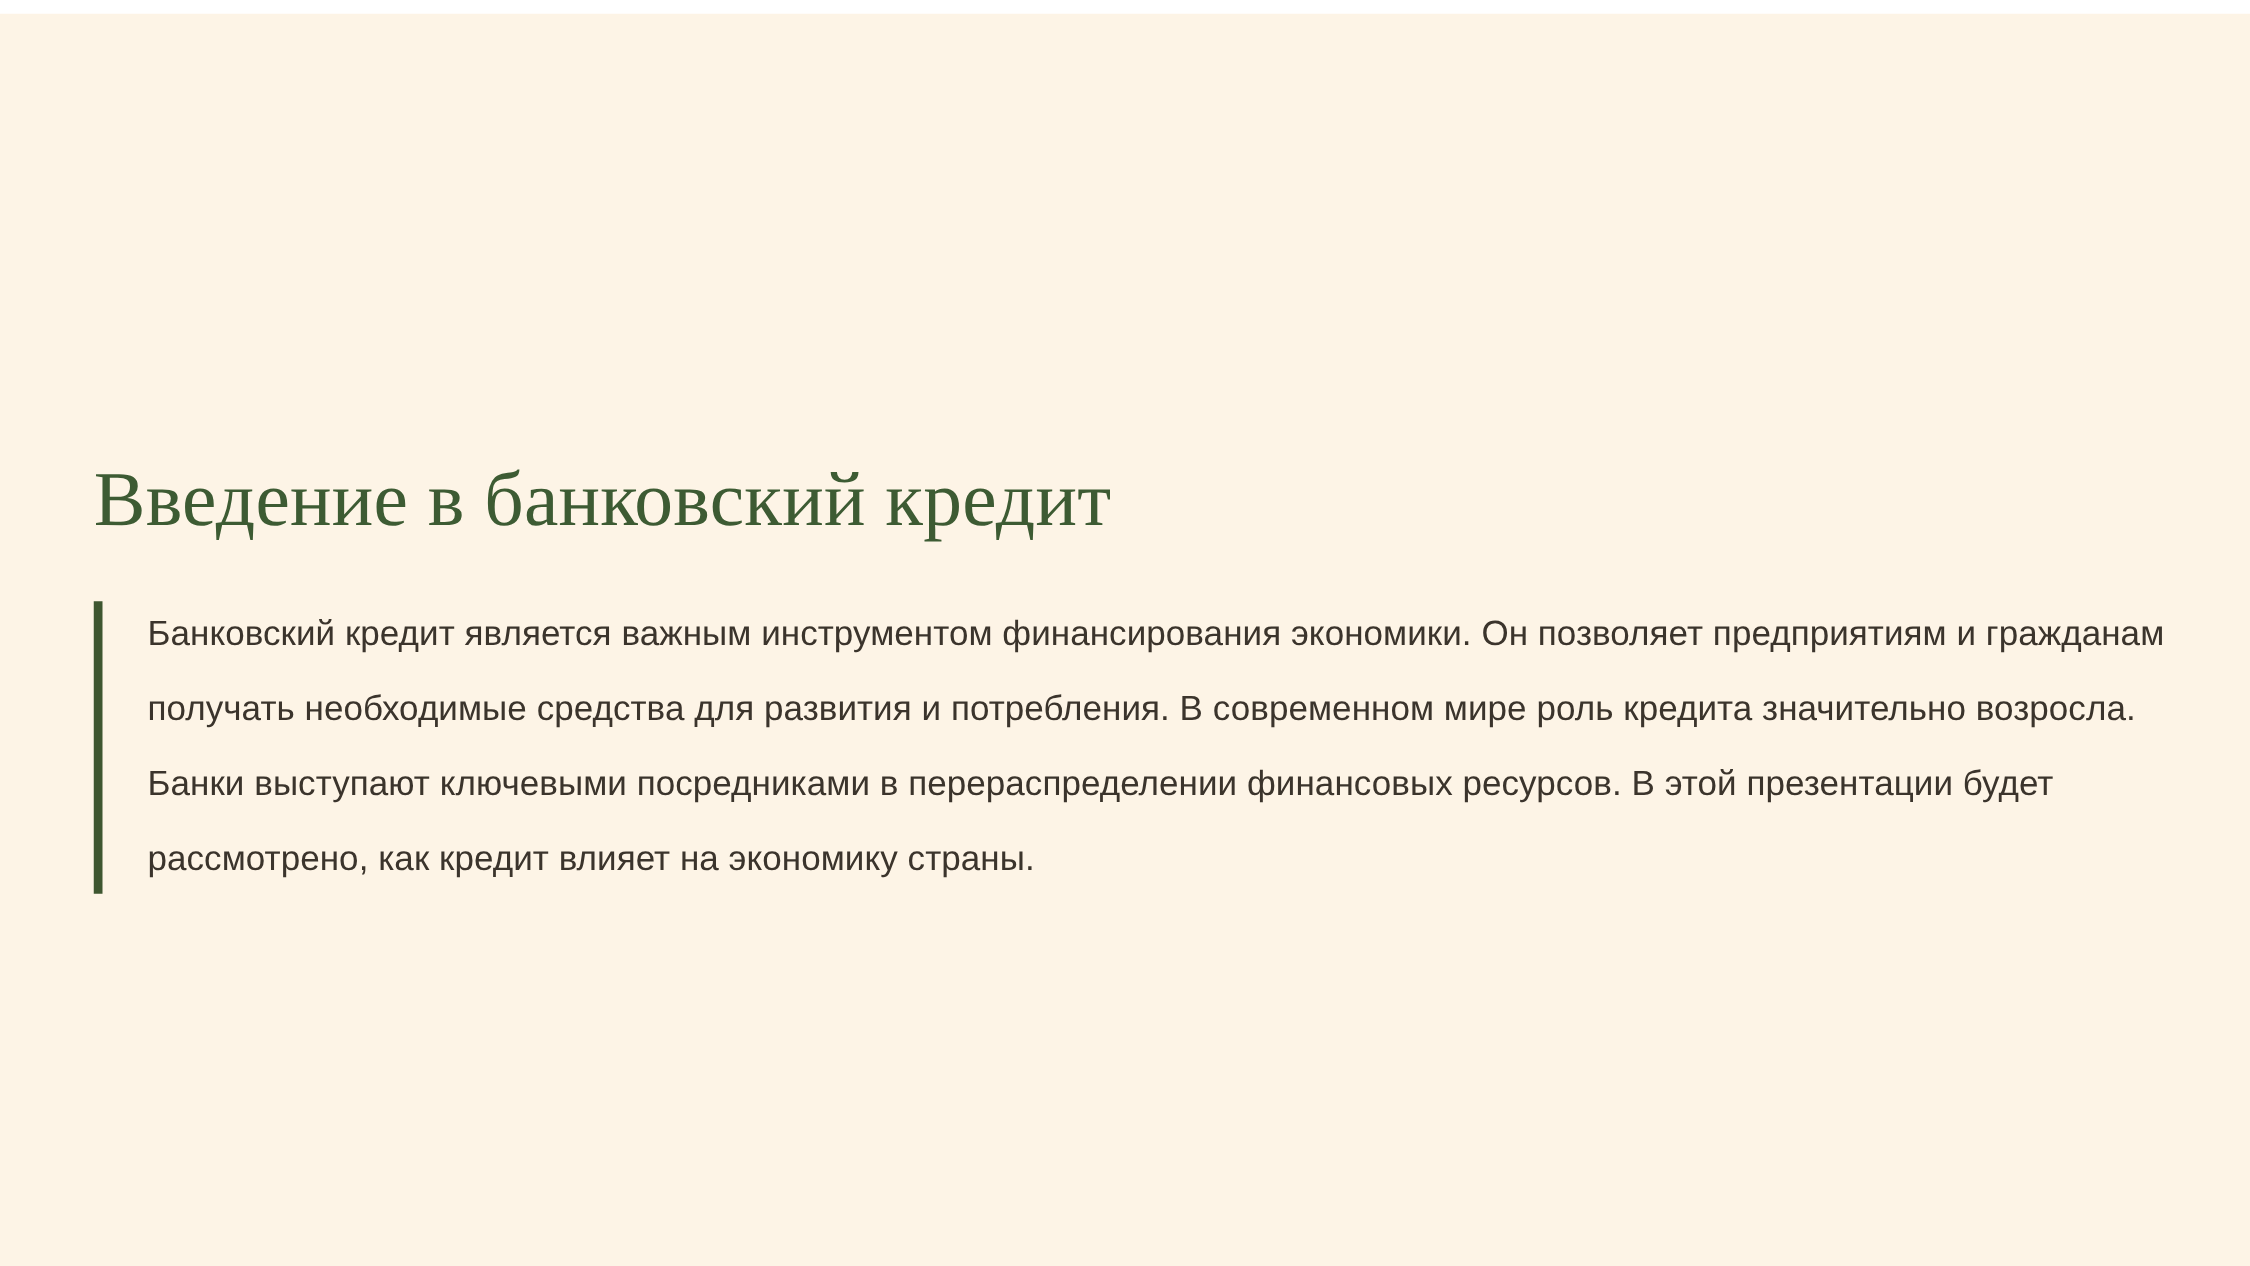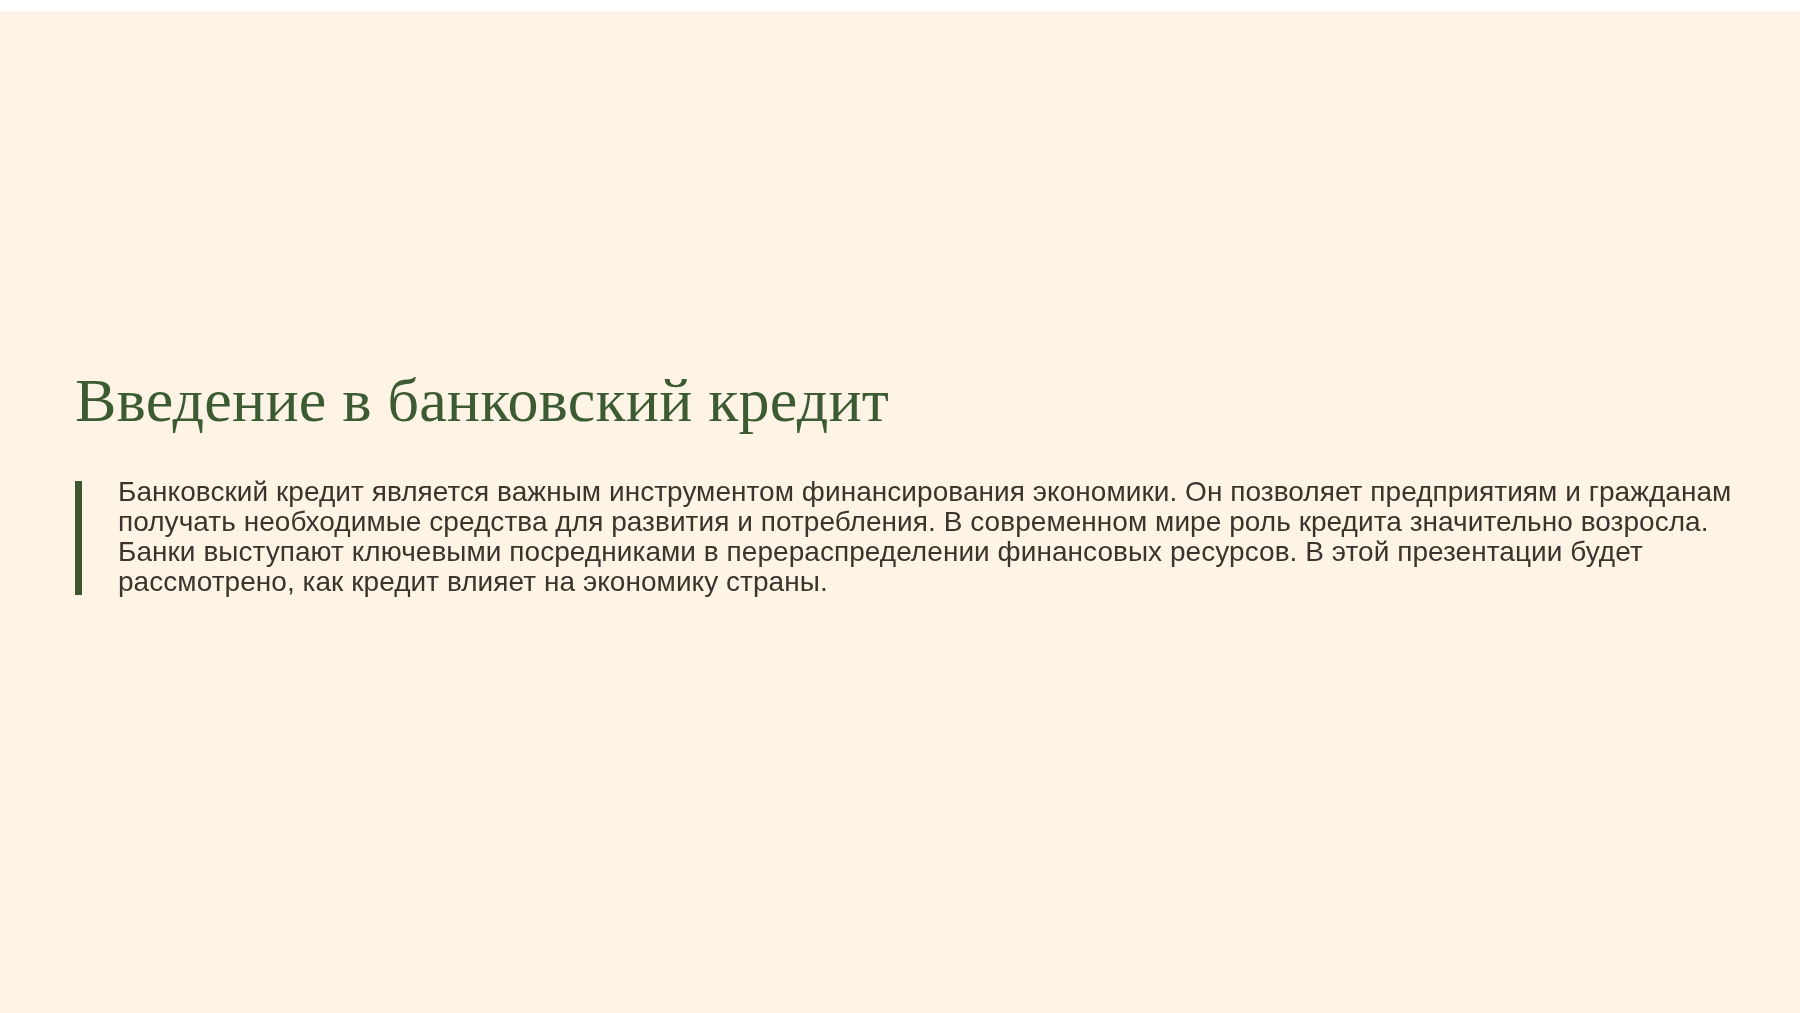--- a/index.html
+++ b/index.html
@@ -52,21 +52,21 @@
     left: 0;
     top: 4px;
     bottom: 2px;
     width: 7px;
     background: #3E5630;
   }
 
   .body-text {
     font-family: "Liberation Sans", "DejaVu Sans", sans-serif;
     font-size: 28px;
-    line-height: 30px;
+    line-height: 60px;
     color: #3B342C;
     margin: 0;
     max-width: 1650px;
     letter-spacing: 0.05px;
   }
 </style>
 </head>
 <body>
 
 <div class="slide">

